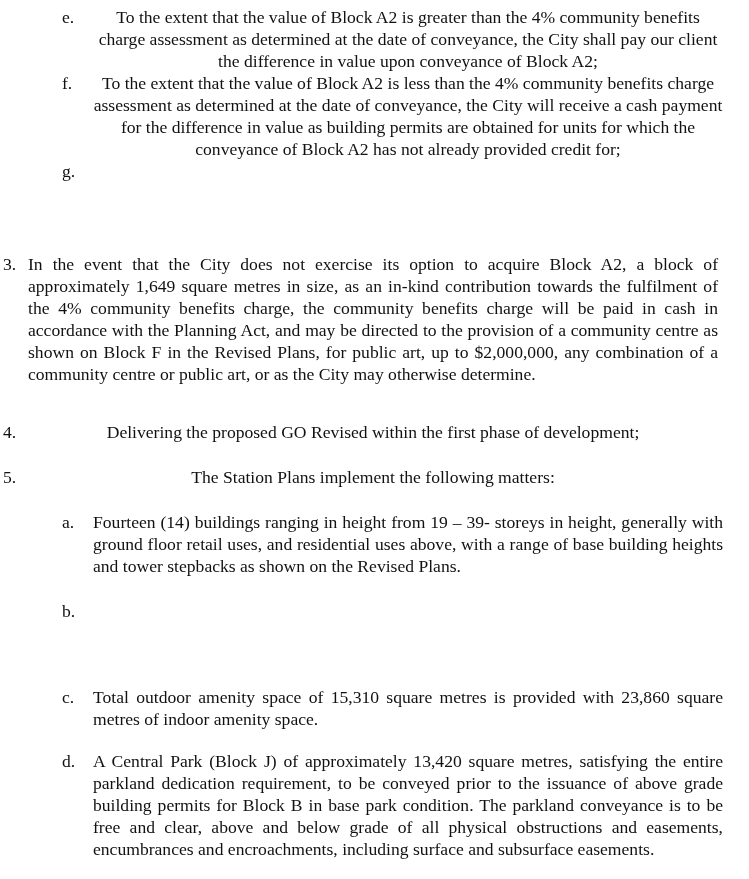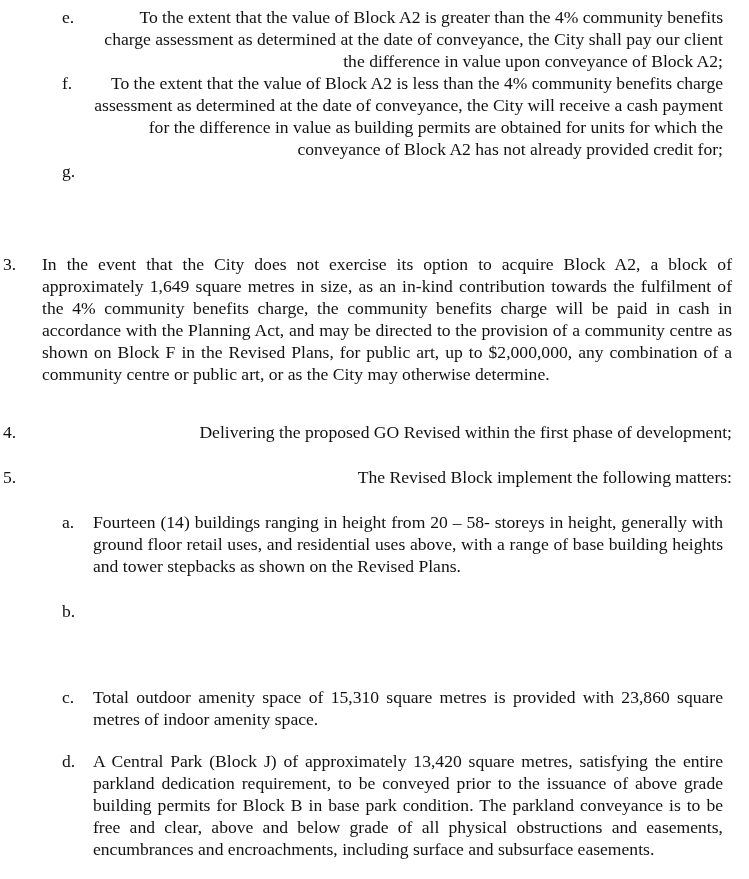--- a/index.html
+++ b/index.html
@@ -32,23 +32,23 @@
     top: 0;
   }
   .item .text {
     display: block;
   }
   
   .sub .label { left: 62px; }
   .sub .text  { margin-left: 93px; width: 630px; }
   
   .top .label { left: 3px; }
-  .top .text  { margin-left: 42px; width: 690px; }
+  .top .text  { margin-left: 28px; width: 690px; }
   .justify { text-align: justify; text-align-last: left; }
-  .ragged  { text-align: right; }
+  .ragged  { text-align: center; }
 
   #item-e { position: absolute; top: 6px; left: 0; width: 749px; }
   #item-f { position: absolute; top: 72px; left: 0; width: 749px; }
   #item-g { position: absolute; top: 160px; left: 0; width: 749px; }
   #item-3 { position: absolute; top: 253px; left: 0; width: 749px; }
   #item-4 { position: absolute; top: 421px; left: 0; width: 749px; }
   #item-5 { position: absolute; top: 466px; left: 0; width: 749px; }
   #item-5a { position: absolute; top: 511px; left: 0; width: 749px; }
   #item-5b { position: absolute; top: 600px; left: 0; width: 749px; }
   #item-5c { position: absolute; top: 686px; left: 0; width: 749px; }
@@ -78,26 +78,26 @@
     <span class="text justify">In the event that the City does not exercise its option to acquire Block A2, a block of approximately 1,649 square metres in size, as an in-kind contribution towards the fulfilment of the 4% community benefits charge, the community benefits charge will be paid in cash in accordance with the Planning Act, and may be directed to the provision of a community centre as shown on Block F in the Revised Plans, for public art, up to $2,000,000, any combination of a community centre or public art, or as the City may otherwise determine.</span>
   </div>
 
   <div class="item top" id="item-4">
     <span class="label">4.</span>
     <span class="text ragged">Delivering the proposed GO Revised within the first phase of development;</span>
   </div>
 
   <div class="item top" id="item-5">
     <span class="label">5.</span>
-    <span class="text ragged">The Revised Block implement the following matters:</span>
+    <span class="text ragged">The Station Plans implement the following matters:</span>
   </div>
 
   <div class="item sub" id="item-5a">
     <span class="label">a.</span>
-    <span class="text justify">Fourteen (14) buildings ranging in height from 20 – 58- storeys in height, generally with ground floor retail uses, and residential uses above, with a range of base building heights and tower stepbacks as shown on the Revised Plans.</span>
+    <span class="text justify">Fourteen (14) buildings ranging in height from 19 – 39- storeys in height, generally with ground floor retail uses, and residential uses above, with a range of base building heights and tower stepbacks as shown on the Revised Plans.</span>
   </div>
 
   <div class="item sub" id="item-5b">
     <span class="label">b.</span>
   </div>
 
   <div class="item sub" id="item-5c">
     <span class="label">c.</span>
     <span class="text justify">Total outdoor amenity space of 15,310 square metres is provided with 23,860 square metres of indoor amenity space.</span>
   </div>

